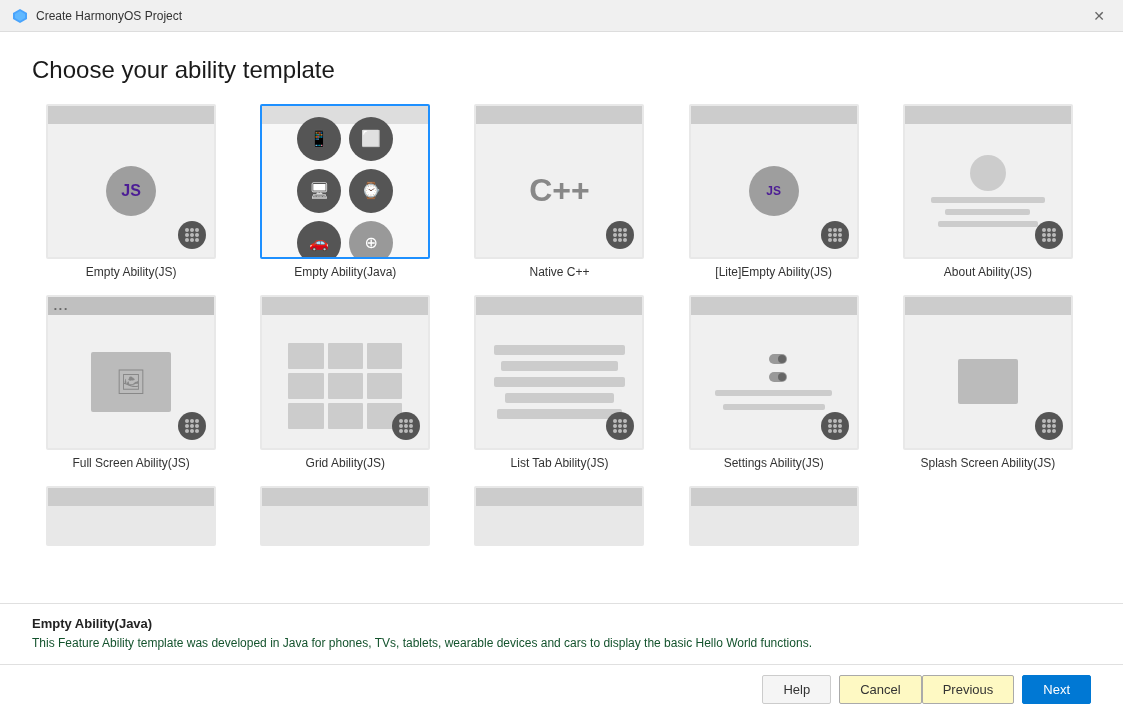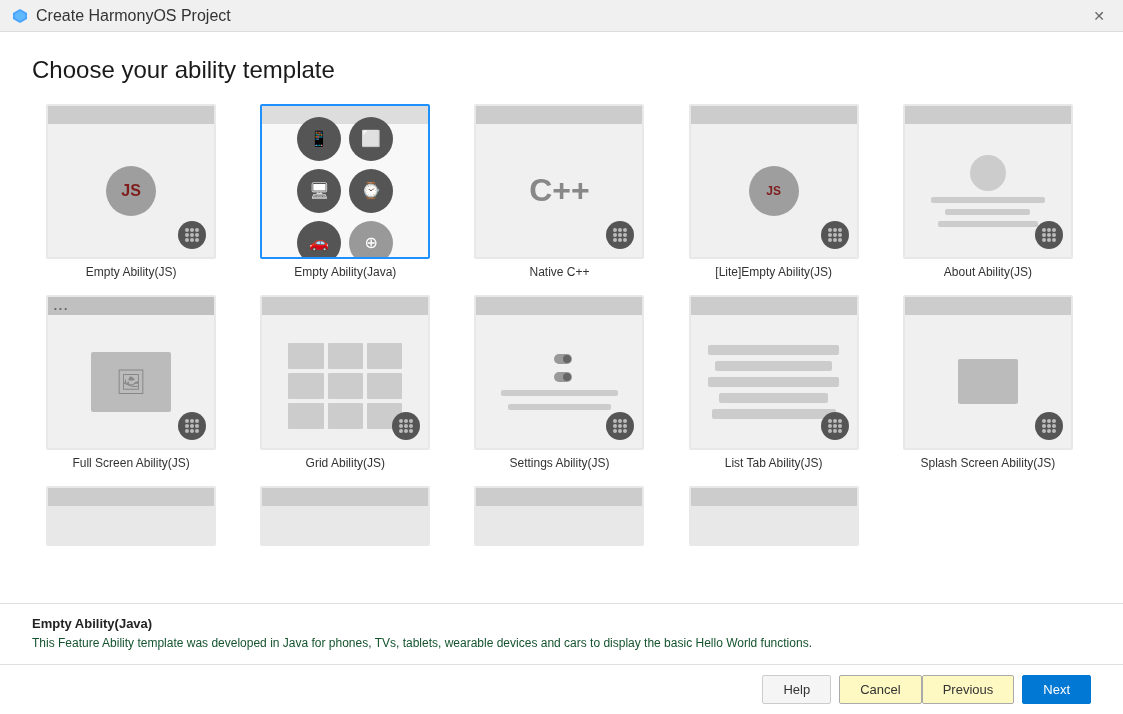--- a/index.html
+++ b/index.html
@@ -25,21 +25,21 @@
     .title-bar-left {
       display: flex;
       align-items: center;
       gap: 8px;
     }
     .title-bar-logo {
       width: 16px;
       height: 16px;
     }
     .title-bar-text {
-      font-size: 16px;
+      font-size: 12px;
       color: #333;
     }
     .title-bar-close {
       font-size: 14px;
       color: #666;
       cursor: pointer;
       background: none;
       border: none;
       padding: 2px 6px;
     }
@@ -127,21 +127,21 @@
     }
     
     .js-icon {
       width: 50px;
       height: 50px;
       background: #9e9e9e;
       border-radius: 50%;
       display: flex;
       align-items: center;
       justify-content: center;
-      color: #7f1d1d;
+      color: #4c1d95;
       font-size: 16px;
       font-weight: bold;
     }
     
     .java-icons-grid {
       display: grid;
       grid-template-columns: repeat(2, 44px);
       grid-template-rows: repeat(3, 44px);
       gap: 8px;
       padding: 20px;
@@ -527,20 +527,49 @@
                   <div class="d"></div>
                   <div class="d"></div>
                   <div class="d"></div>
                   <div class="d"></div>
                   <div class="d"></div>
                 </div>
             </div>
           </div>
         </div>
         <span class="template-label">Grid Ability(JS)</span>
+      </div>
+
+      <div class="template-card">
+        <div class="template-thumb">
+          <div class="thumb-inner">
+            <div class="thumb-header-bar"></div>
+            <div class="thumb-content-area" style="flex-direction:column; gap:6px; padding:10px;">
+              <div class="list-row" style="width:90%;"></div>
+              <div class="list-row" style="width:80%;"></div>
+              <div class="list-row" style="width:90%;"></div>
+              <div class="list-row" style="width:75%;"></div>
+              <div class="list-row" style="width:85%;"></div>
+            </div>
+            <div class="thumb-badge">
+              <div class="dots-badge">
+                  <div class="d"></div>
+                  <div class="d"></div>
+                  <div class="d"></div>
+                  <div class="d"></div>
+                  <div class="d"></div>
+                  <div class="d"></div>
+                  <div class="d"></div>
+                  <div class="d"></div>
+                  <div class="d"></div>
+                </div>
+            </div>
+          </div>
+        </div>
+        <span class="template-label">List Tab Ability(JS)</span>
       </div>
 
       <div class="template-card">
         <div class="template-thumb">
           <div class="thumb-inner">
             <div class="thumb-header-bar"></div>
             <div class="thumb-content-area" style="flex-direction:column; gap:8px; padding:10px;">
               <div class="settings-row">
                 <div class="settings-line" style="width:50%;"></div>
                 <div class="settings-toggle">
@@ -571,49 +600,20 @@
             </div>
           </div>
         </div>
         <span class="template-label">Settings Ability(JS)</span>
       </div>
 
       <div class="template-card">
         <div class="template-thumb">
           <div class="thumb-inner">
             <div class="thumb-header-bar"></div>
-            <div class="thumb-content-area" style="flex-direction:column; gap:6px; padding:10px;">
-              <div class="list-row" style="width:90%;"></div>
-              <div class="list-row" style="width:80%;"></div>
-              <div class="list-row" style="width:90%;"></div>
-              <div class="list-row" style="width:75%;"></div>
-              <div class="list-row" style="width:85%;"></div>
-            </div>
-            <div class="thumb-badge">
-              <div class="dots-badge">
-                  <div class="d"></div>
-                  <div class="d"></div>
-                  <div class="d"></div>
-                  <div class="d"></div>
-                  <div class="d"></div>
-                  <div class="d"></div>
-                  <div class="d"></div>
-                  <div class="d"></div>
-                  <div class="d"></div>
-                </div>
-            </div>
-          </div>
-        </div>
-        <span class="template-label">List Tab Ability(JS)</span>
-      </div>
-
-      <div class="template-card">
-        <div class="template-thumb">
-          <div class="thumb-inner">
-            <div class="thumb-header-bar"></div>
             <div class="thumb-content-area">
               <div class="splash-image"></div>
             </div>
             <div class="thumb-badge">
               <div class="dots-badge">
                   <div class="d"></div>
                   <div class="d"></div>
                   <div class="d"></div>
                   <div class="d"></div>
                   <div class="d"></div>

